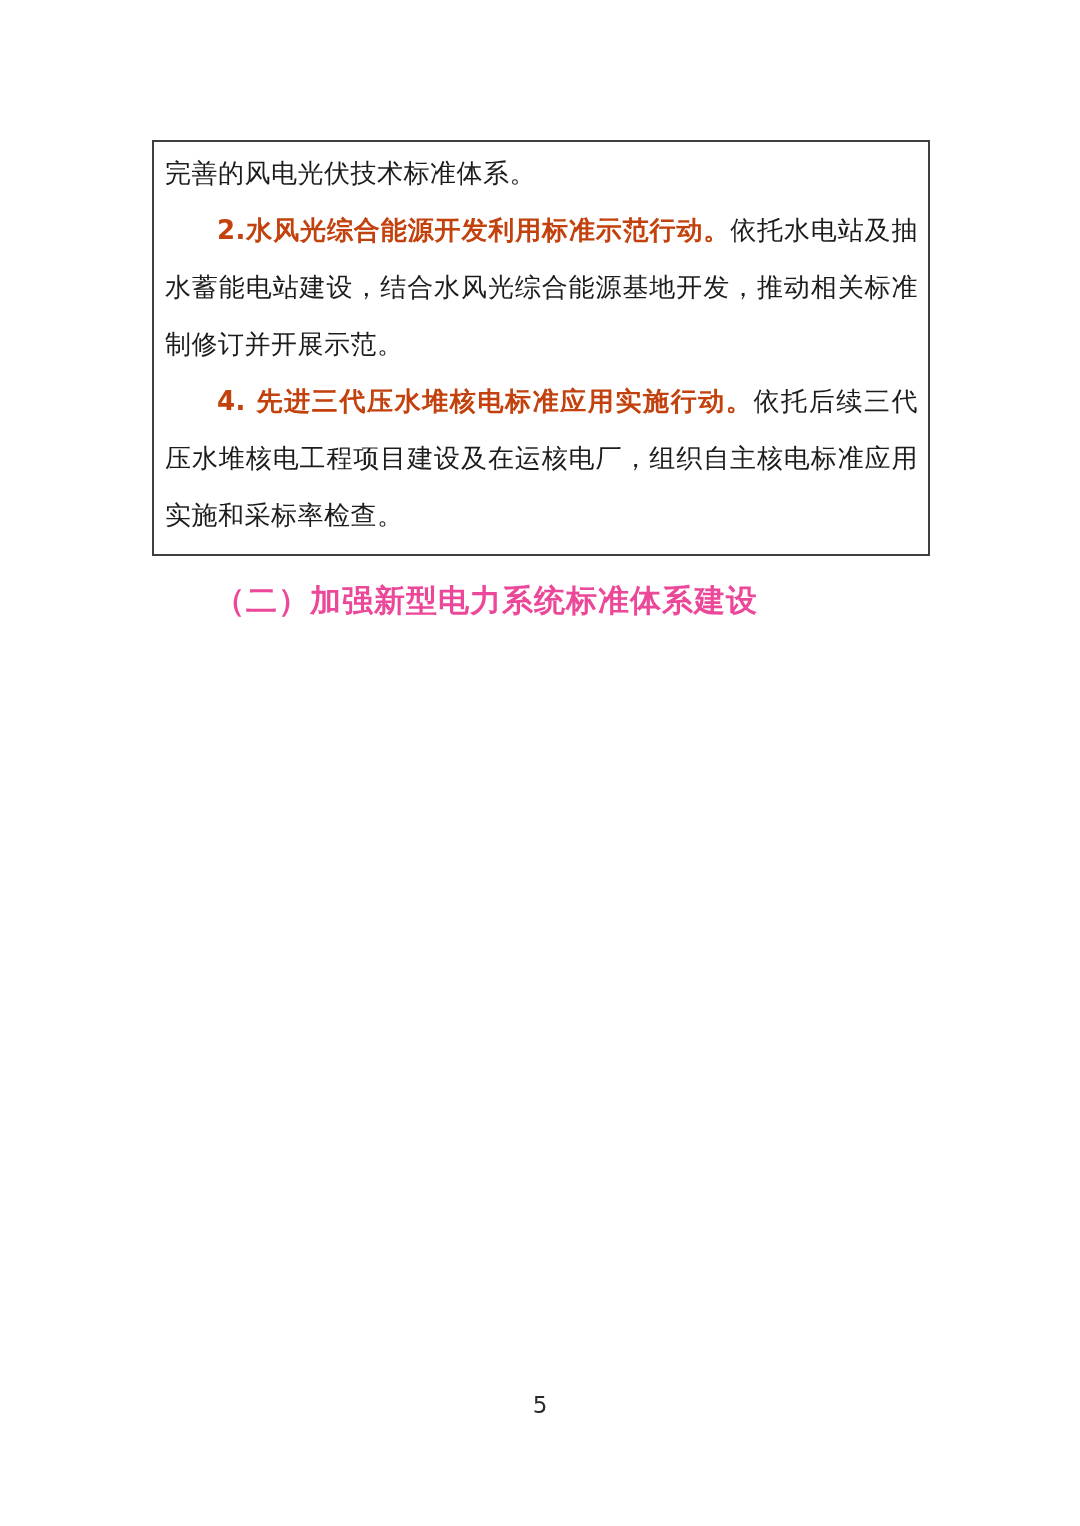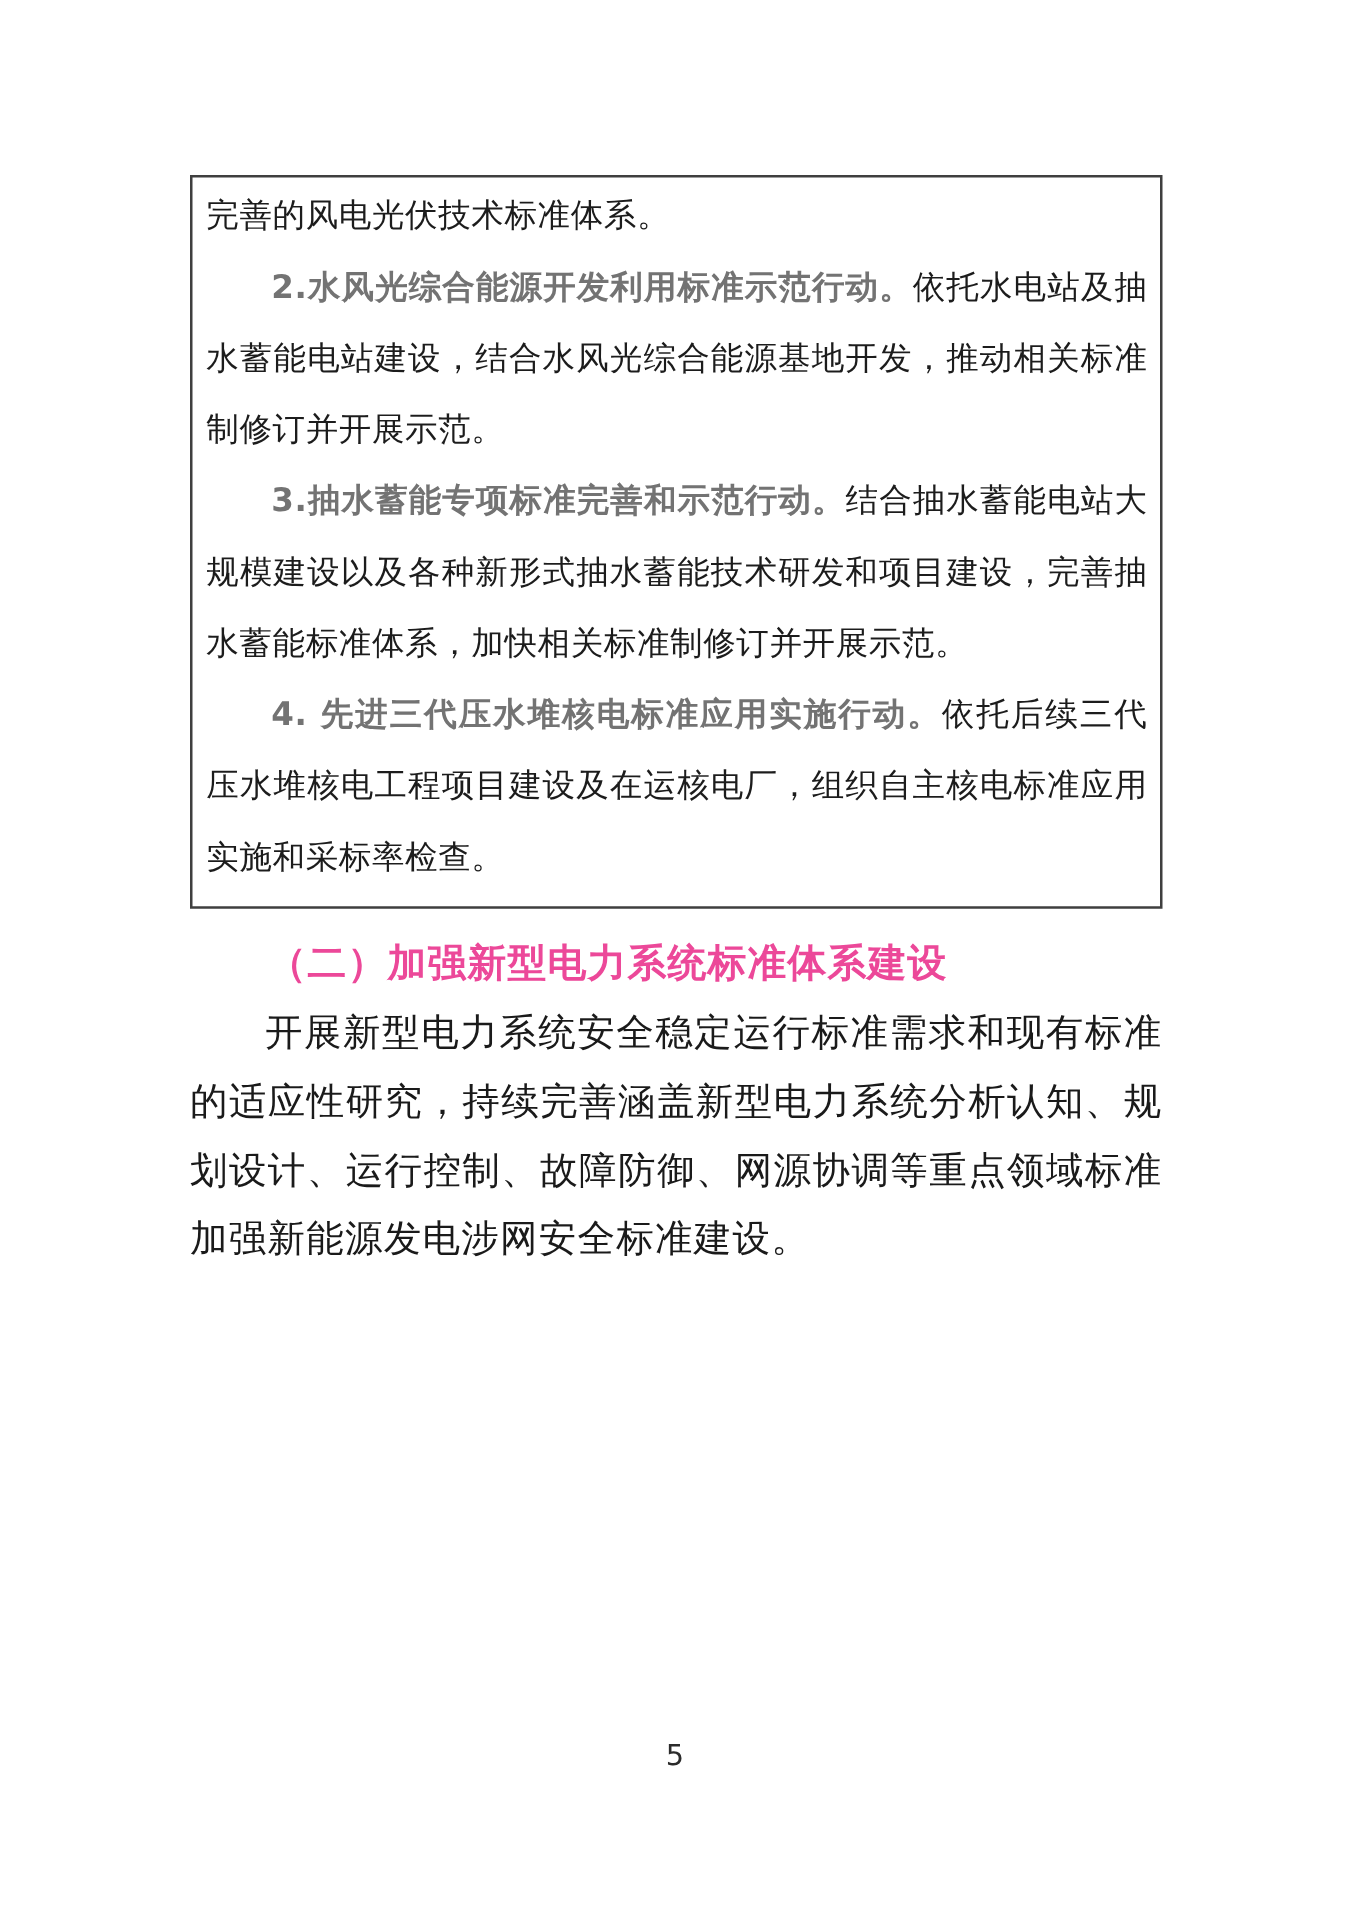--- a/index.html
+++ b/index.html
@@ -42,21 +42,21 @@
     line-height: 57px;
     text-align: justify;
     color: #1c1c1c;
     letter-spacing: 0.5px;
   }
   .action-box p.action-item {
     text-indent: 2em;
   }
   .action-item-label {
     font-weight: bold;
-    color: #737373;
+    color: #c2410c;
   }
   
   .section-heading {
     margin: 16px 0 0 0;
     font-size: 31px;
     line-height: 56px;
     font-weight: bold;
     color: #ec4899;
     text-indent: 2em;
     letter-spacing: 1px;
@@ -90,32 +90,28 @@
 <div class="page">
   <div class="content">
 
     <div class="action-box">
       <p class="continuation">完善的风电光伏技术标准体系。</p>
 
       <p class="action-item">
         <span class="action-item-label">2.水风光综合能源开发利用标准示范行动。</span><span class="action-item-text">依托水电站及抽水蓄能电站建设，结合水风光综合能源基地开发，推动相关标准制修订并开展示范。</span>
       </p>
 
-      <p class="action-item">
-        <span class="action-item-label">3.抽水蓄能专项标准完善和示范行动。</span><span class="action-item-text">结合抽水蓄能电站大规模建设以及各种新形式抽水蓄能技术研发和项目建设，完善抽水蓄能标准体系，加快相关标准制修订并开展示范。</span>
-      </p>
 
       <p class="action-item">
         <span class="action-item-label">4. 先进三代压水堆核电标准应用实施行动。</span><span class="action-item-text">依托后续三代压水堆核电工程项目建设及在运核电厂，组织自主核电标准应用实施和采标率检查。</span>
       </p>
     </div>
 
     <h2 class="section-heading">（二）加强新型电力系统标准体系建设</h2>
 
-    <p class="body-par">开展新型电力系统安全稳定运行标准需求和现有标准的适应性研究，持续完善涵盖新型电力系统分析认知、规划设计、运行控制、故障防御、网源协调等重点领域标准加强新能源发电涉网安全标准建设。</p>
 
 
   </div>
 
   <div class="page-footer">
     <span class="page-number">5</span>
   </div>
 </div>
 
 </body></html>

